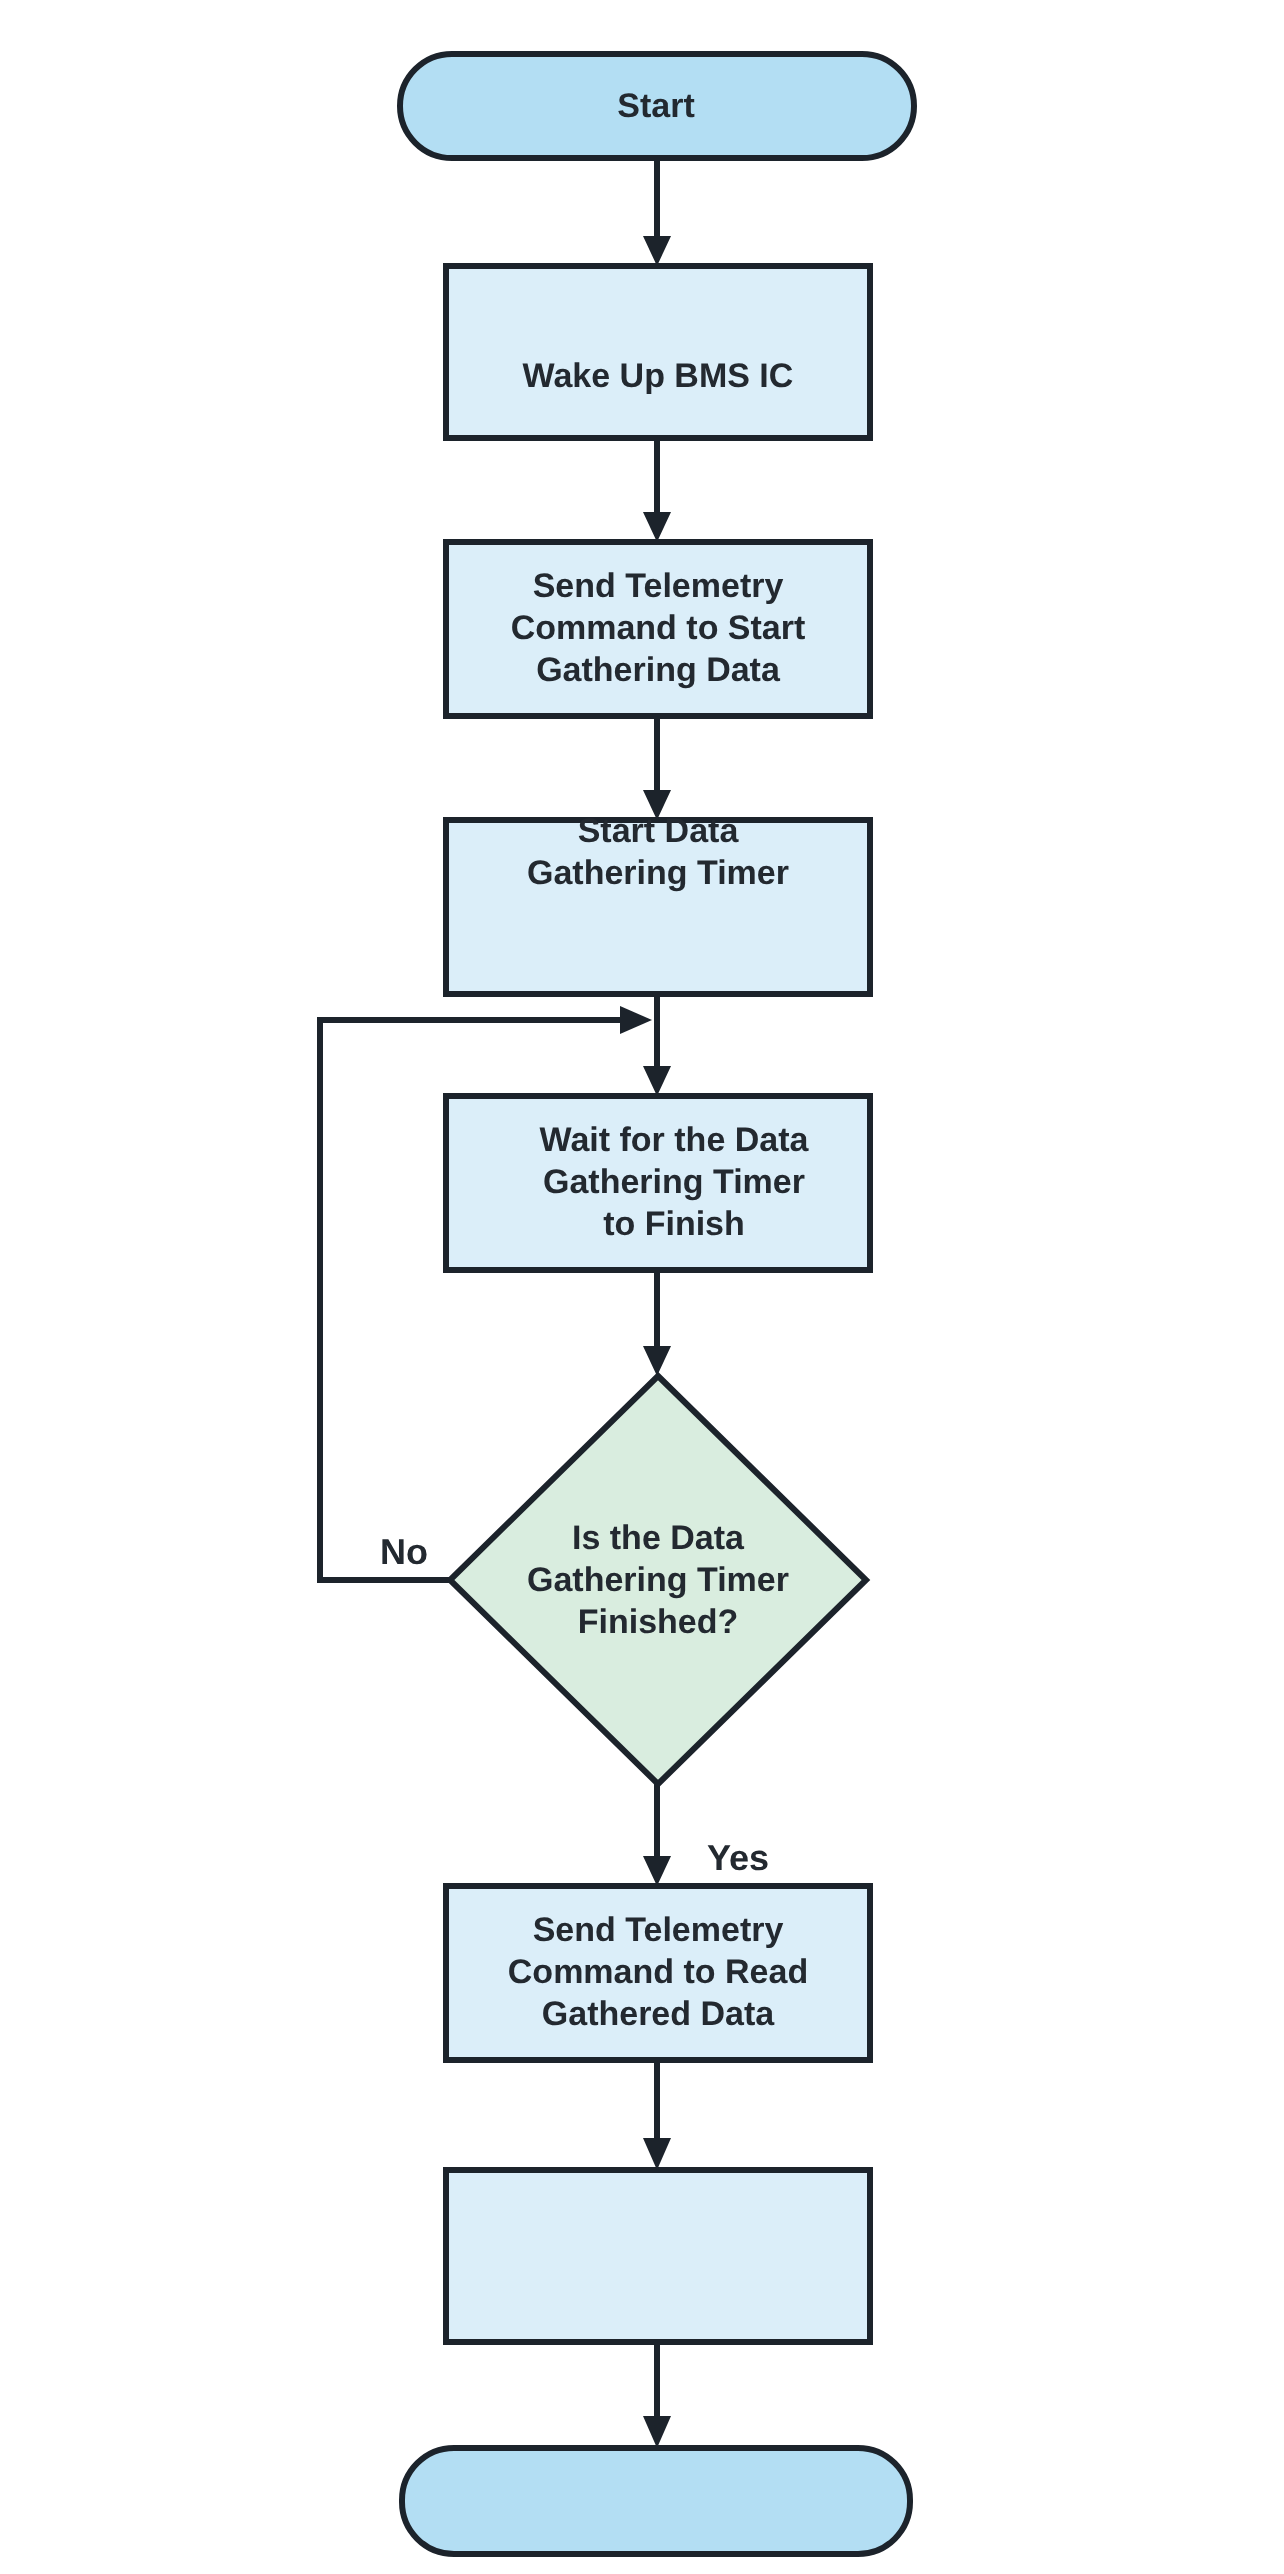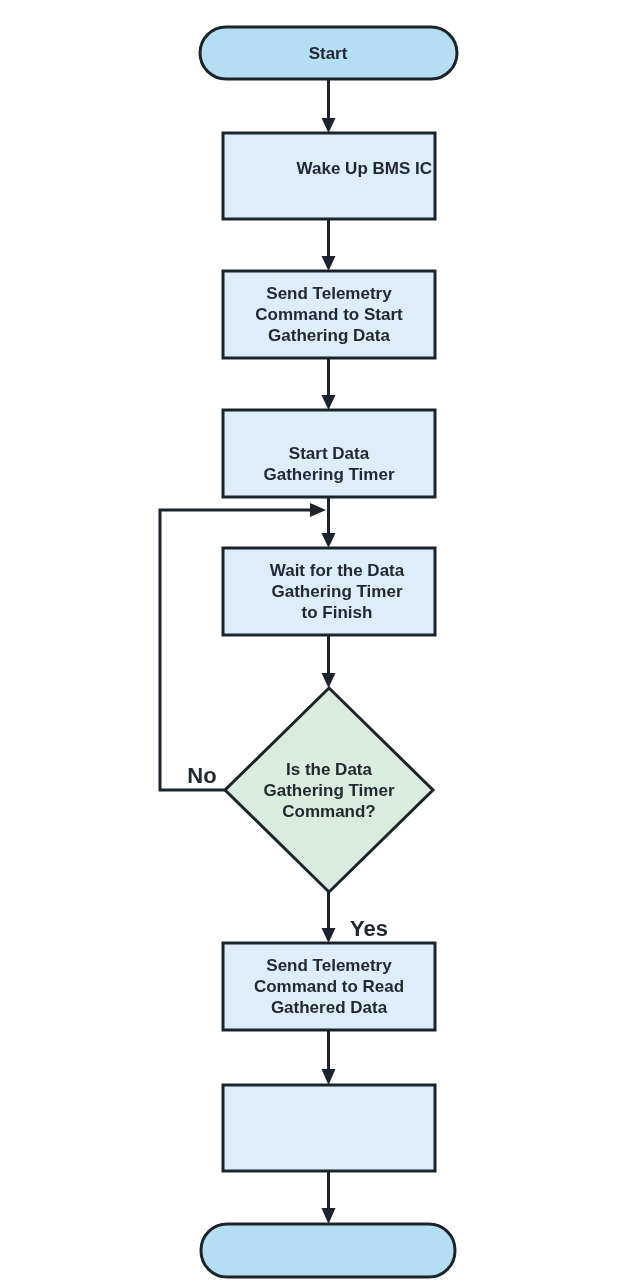--- a/index.html
+++ b/index.html
@@ -21,21 +21,21 @@
     font-size: 17px;
     line-height: 21px;
     color: #232930;
     width: 206px;
     pointer-events: none;
   }
   .edge-label {
     position: absolute;
     transform: translate(-50%, -50%);
     font-weight: bold;
-    font-size: 22px;
+    font-size: 18px;
     line-height: 20px;
     color: #232930;
     width: auto;
     white-space: nowrap;
   }
   .shape-fill-terminator { fill: #B3DEF3; }
   .shape-fill-process   { fill: #DBEEF9; }
   .shape-fill-decision  { fill: #D9EDDF; }
   .shape-stroke { stroke: #1C232B; stroke-width: 3; }
   .edge-line { stroke: #1C232B; stroke-width: 3; fill: none; }
@@ -91,36 +91,36 @@
     <rect class="shape-fill-process shape-stroke" x="223" y="410" width="212" height="87"></rect>
     <rect class="shape-fill-process shape-stroke" x="223" y="548" width="212" height="87"></rect>
     <polygon class="shape-fill-decision shape-stroke" points="329,688 433,790 329,892 225,790"></polygon>
     <rect class="shape-fill-process shape-stroke" x="223" y="943" width="212" height="87"></rect>
     <rect class="shape-fill-process shape-stroke" x="223" y="1085" width="212" height="86"></rect>
     <rect class="shape-fill-terminator shape-stroke" x="201" y="1224" width="254" height="53" rx="26" ry="26"></rect>
   </svg>
 
   <div class="node-label" style="left:328px; top:53px;">Start</div>
 
-  <div class="node-label" style="left:329px; top:168px;text-align:right;">Wake Up BMS IC</div>
+  <div class="node-label" style="left:329px; top:188px;">Wake Up BMS IC</div>
 
   <div class="node-label" style="left:329px; top:314px;">Send Telemetry
 Command to Start
 Gathering Data</div>
 
-  <div class="node-label" style="left:329px; top:464px;">Start Data
+  <div class="node-label" style="left:329px; top:426px;">Start Data
 Gathering Timer</div>
 
   <div class="node-label" style="left:329px; top:591px;padding-left:16px;">Wait for the Data
 Gathering Timer
 to Finish</div>
 
   <div class="node-label" style="left:329px; top:790px;">Is the Data
 Gathering Timer
-Command?</div>
+Finished?</div>
 
   <div class="node-label" style="left:329px; top:986px;">Send Telemetry
 Command to Read
 Gathered Data</div>
 
 
 
   <div class="edge-label" style="left:202px; top:776px;">No</div>
 
   <div class="edge-label" style="left:359px; top:929px;margin-left:10px;">Yes</div>

